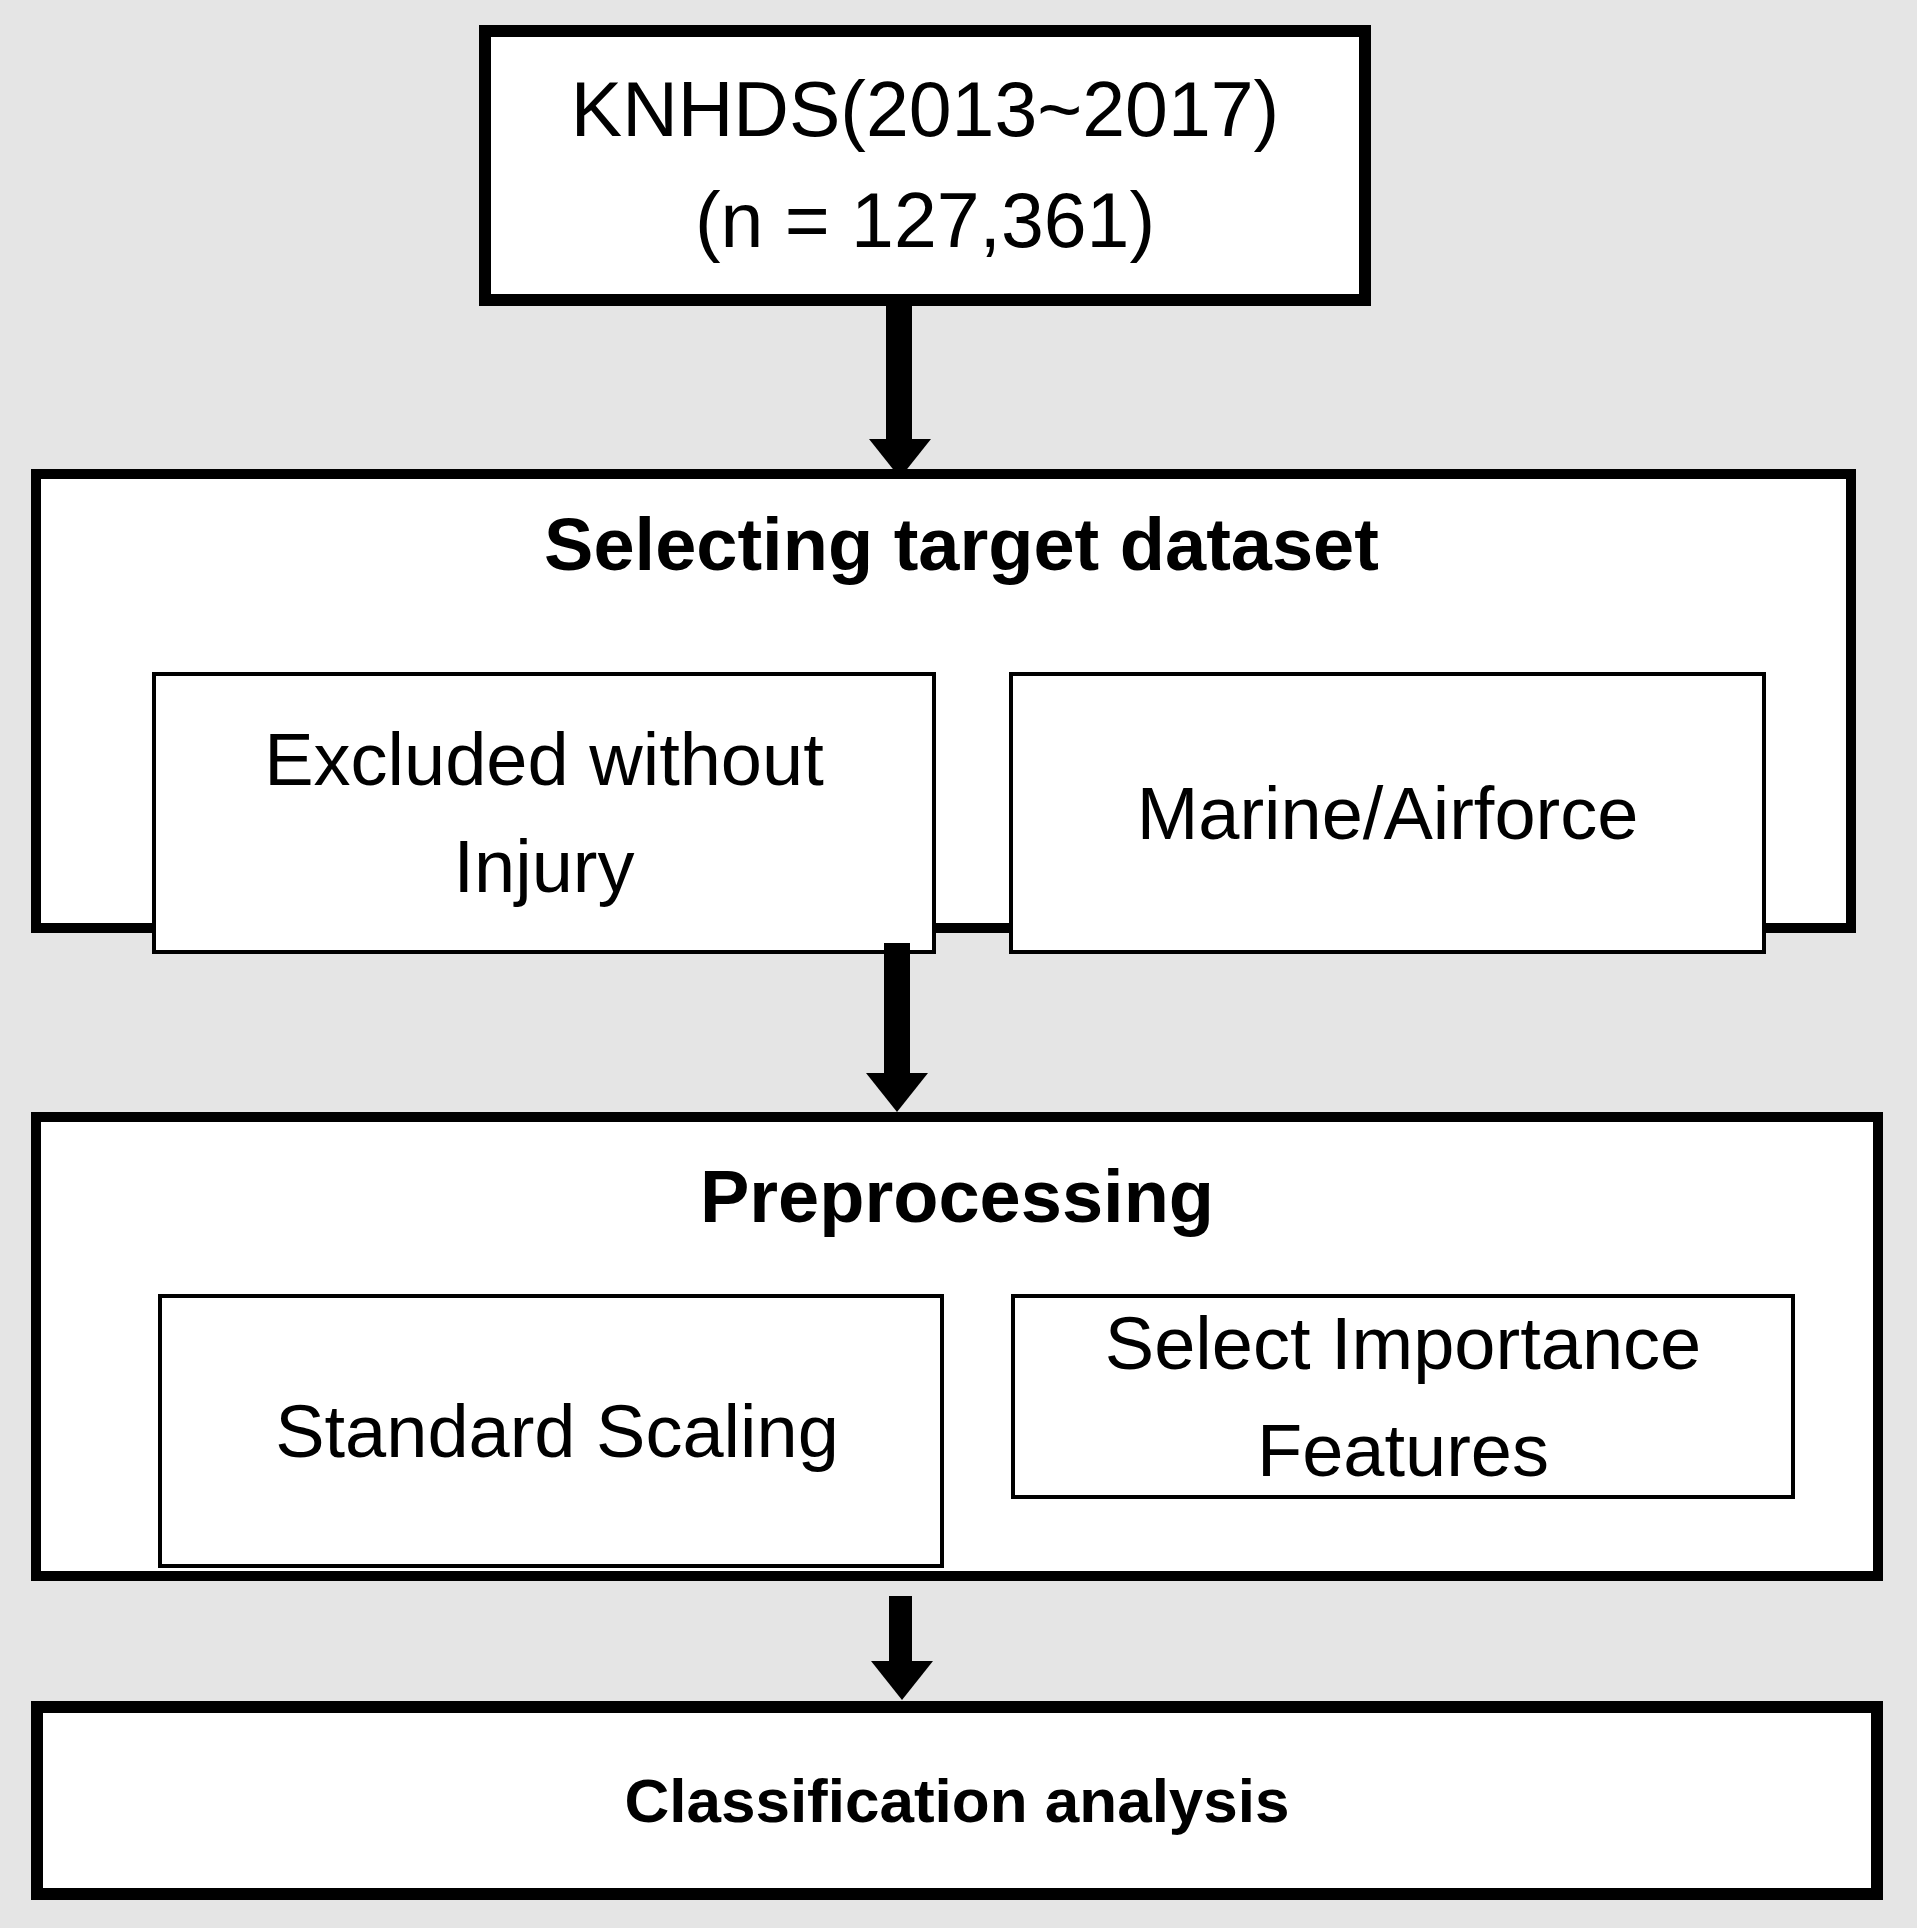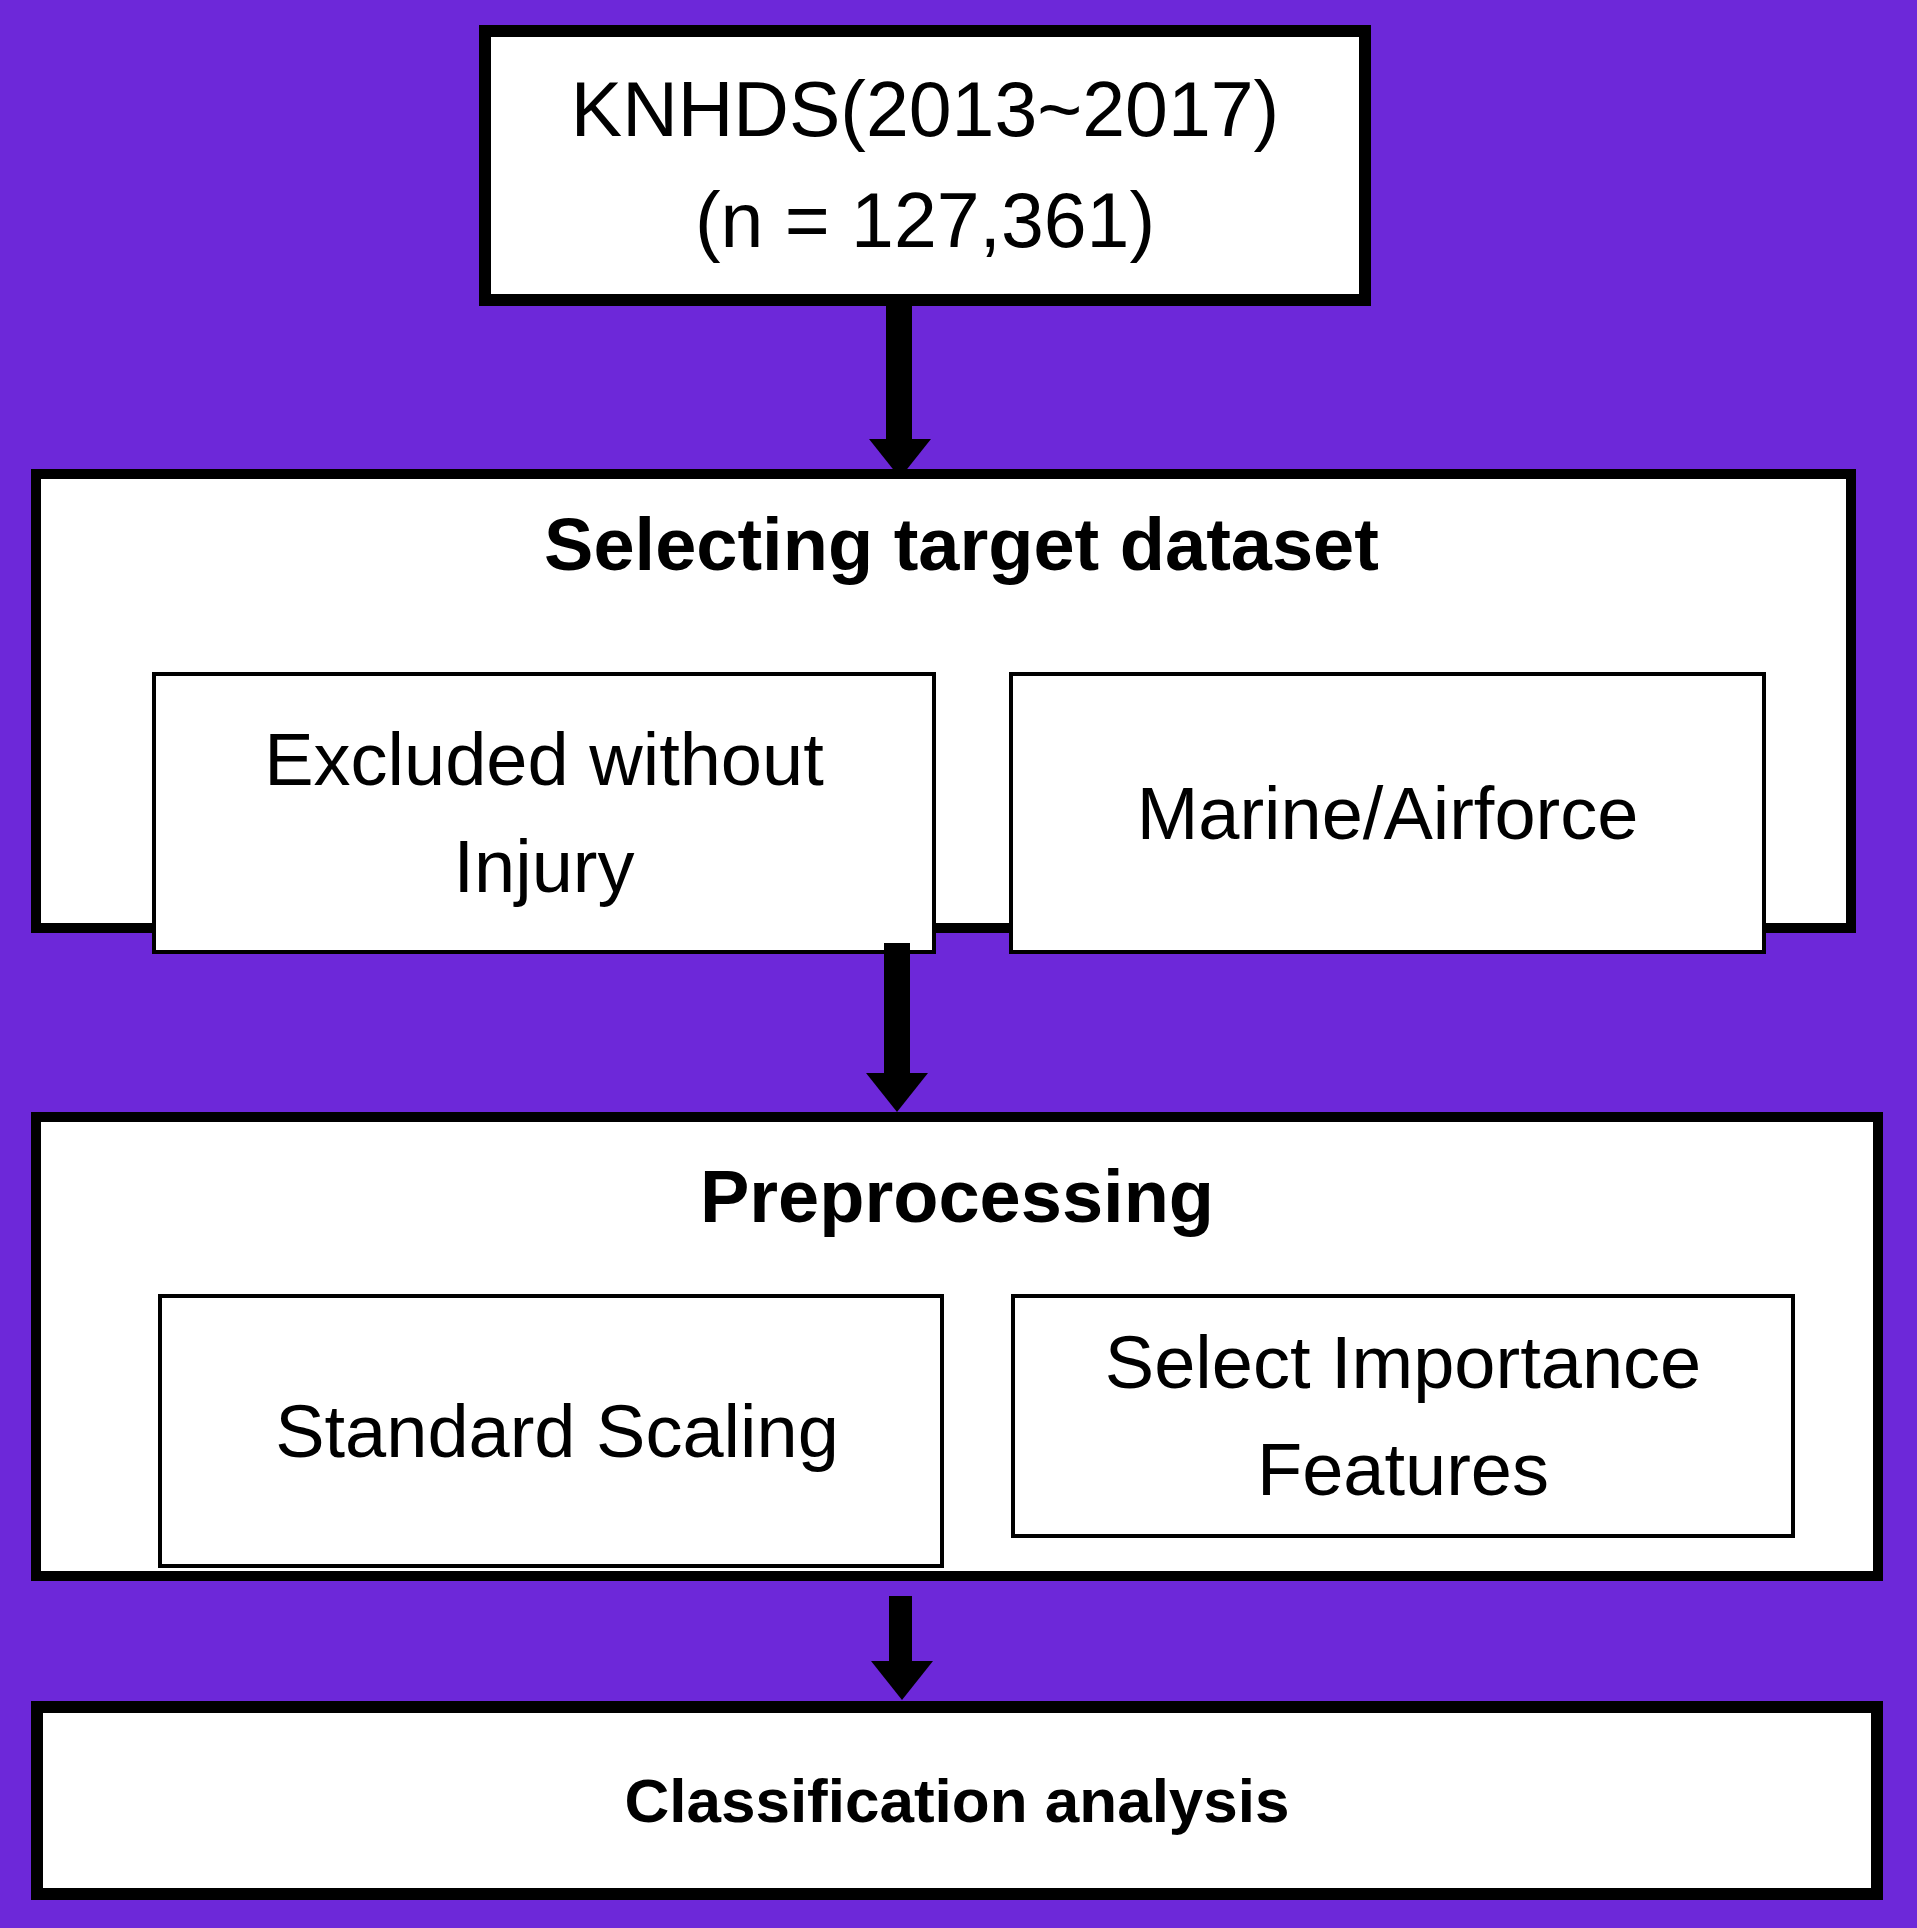--- a/index.html
+++ b/index.html
@@ -4,21 +4,21 @@
 <style>
   html, body {
     margin: 0;
     padding: 0;
     background: #ffffff;
   }
   #canvas {
     position: relative;
     width: 1918px;
     height: 1928px;
-    background: #6d28d9;
+    background: #e5e5e5;
     font-family: "Liberation Sans", sans-serif;
     color: #000000;
     overflow: hidden;
   }
   .box {
     position: absolute;
     box-sizing: border-box;
     background: #ffffff;
     border-style: solid;
     border-color: #000000;
@@ -65,21 +65,21 @@
   .inner-box {
     border-width: 4.6px;
     font-size: 74px;
     line-height: 107px;
     font-weight: 400;
     margin-top: 43px;
   }
   #excl-injury   { left: 111px;  top: 150px; width: 784px; height: 282px; }
   #excl-marine   { left: 968px; top: 150px; width: 757px;  height: 282px; }
   #std-scaling   { left: 117px;  top: 129px; width: 786px; height: 274px; padding-left: 12px; }
-  #sel-features  { left: 970px; top: 129px; width: 784px; height: 244px; }
+  #sel-features  { left: 970px; top: 129px; width: 784px; height: 205px; }
   
   #final-box {
     left: 31px; top: 1701px;
     width: 1852px; height: 199px;
     border-width: 12.3px;
     font-weight: 700;
     font-size: 62px;
   }
   
   .arrow-shaft {

